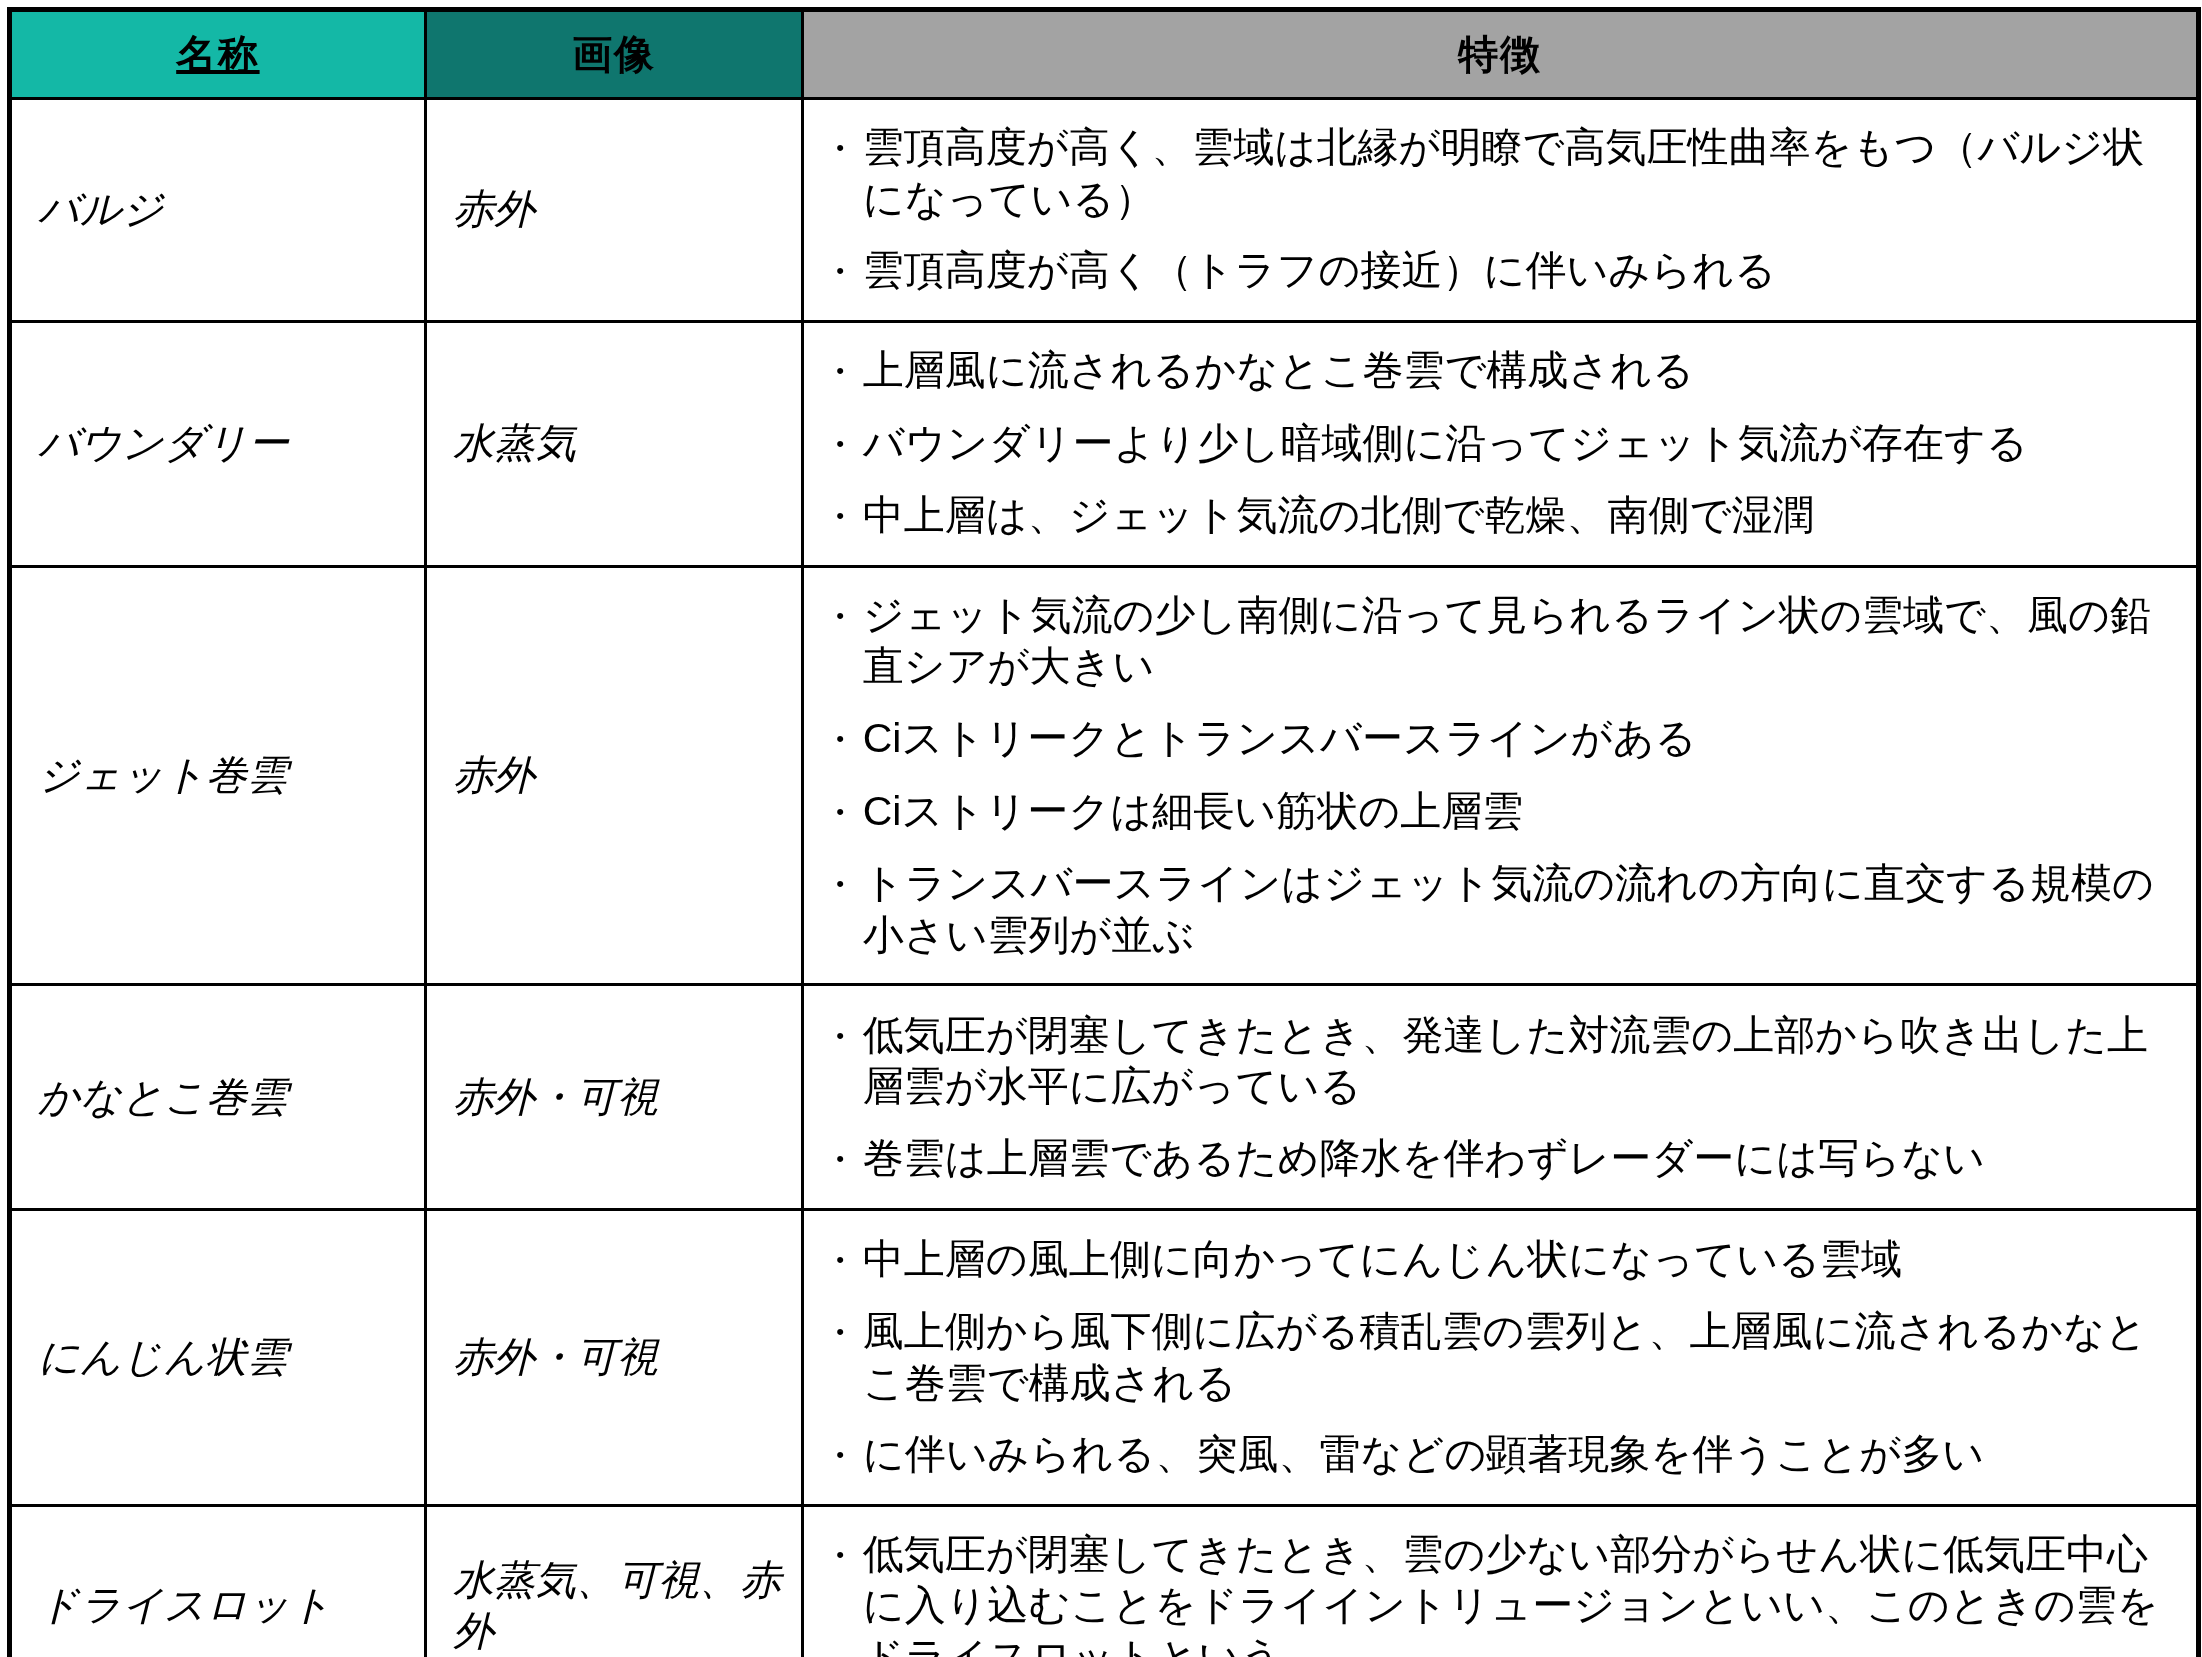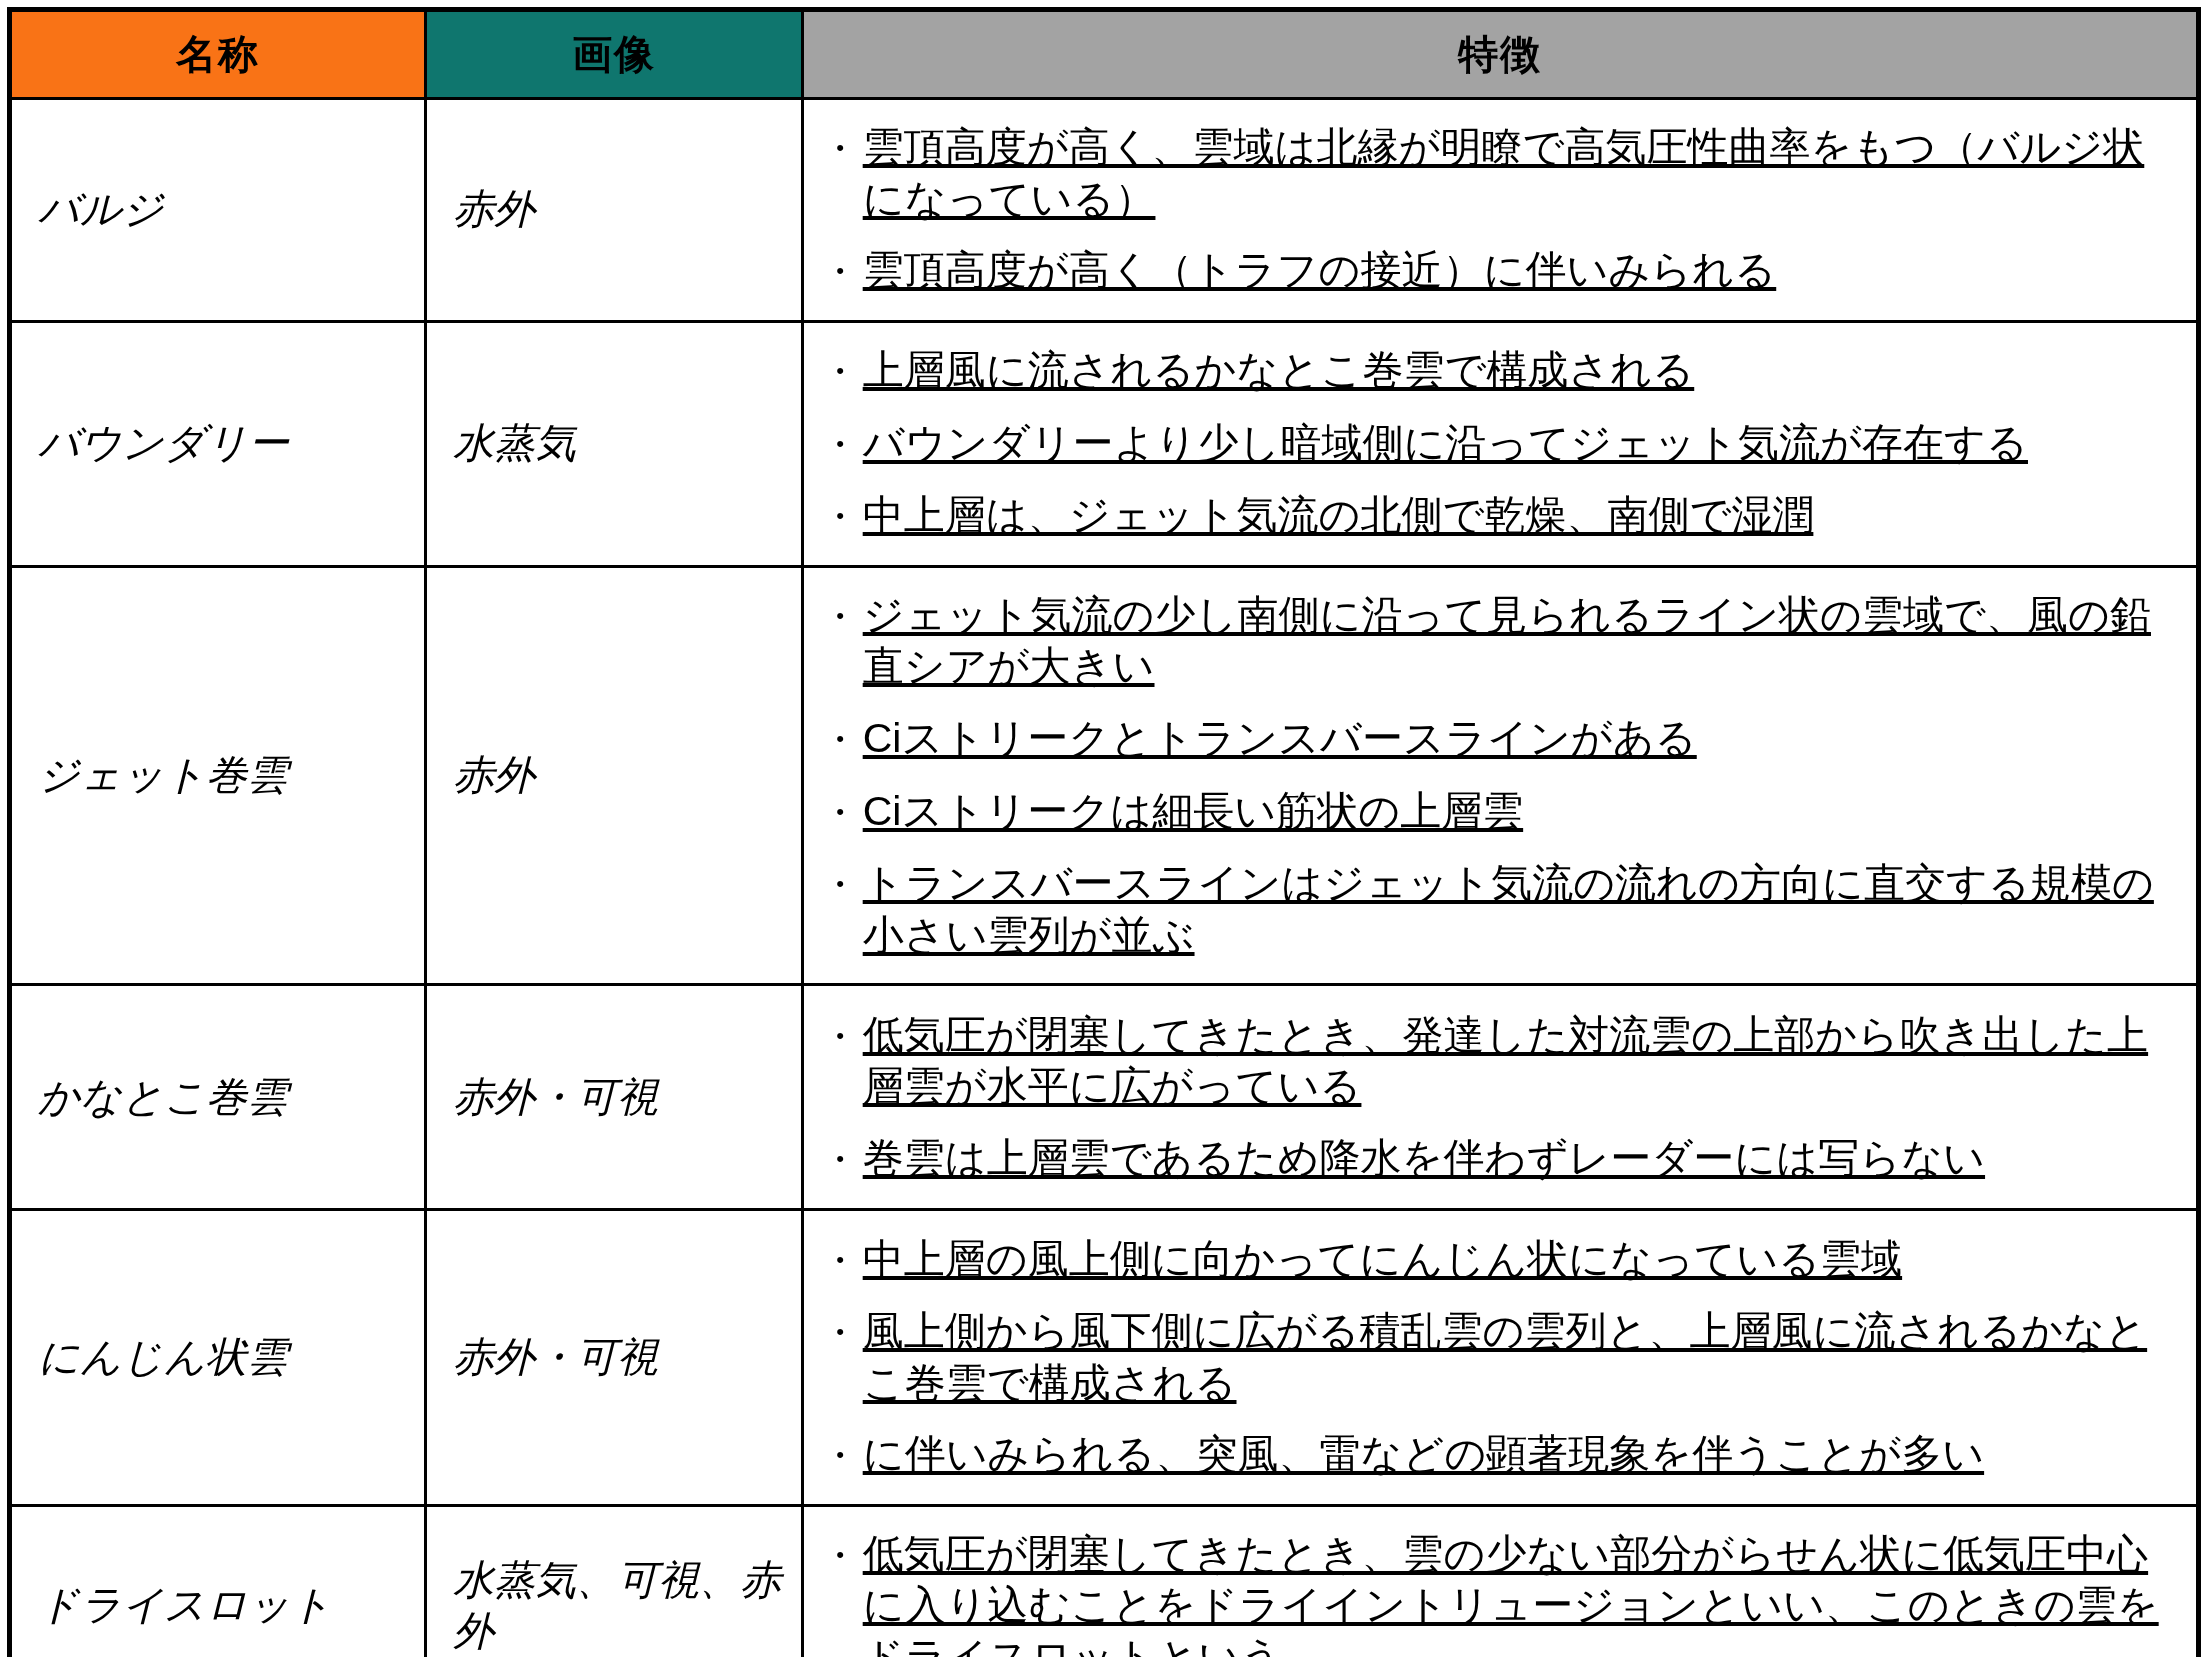--- a/index.html
+++ b/index.html
@@ -71,21 +71,20 @@
     flex: 0 0 45px;
     text-align: center;
     font-size: 22.4px;
     line-height: 52px;
     user-select: none;
   }
   .feature-text {
     flex: 1 1 auto;
     font-size: 41px;
     line-height: 1.25;
-    text-decoration: underline;
   }
 
   
   tr.row-0 { height: 206px; }
   tr.row-1 { height: 244px; }
   tr.row-2 { height: 415px; }
   tr.row-3 { height: 225px; }
   tr.row-4 { height: 250px; }
   tr.row-5 { height: 196px; }
 </style>
@@ -94,21 +93,21 @@
 
 <div class="page">
   <table class="cloud-table">
     <colgroup>
       <col class="c-name">
       <col class="c-image">
       <col class="c-feat">
     </colgroup>
     <thead>
       <tr>
-        <th style="background: #f97316;">名称</th>
+        <th style="background: #14b8a6; text-decoration: underline;">名称</th>
         <th style="background: #0f766e;">画像</th>
         <th style="background: #a3a3a3;">特徴</th>
       </tr>
     </thead>
     <tbody>
 
       <tr class="row-0">
         <td class="name-cell">バルジ</td>
         <td class="image-cell">赤外</td>
         <td class="feature-cell">

